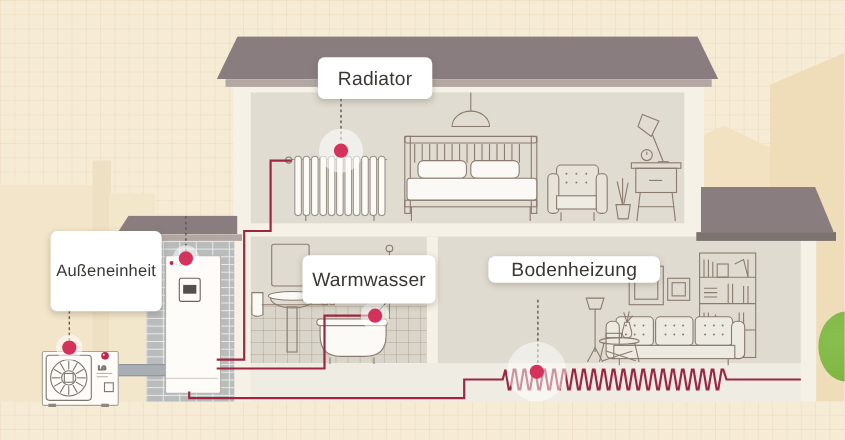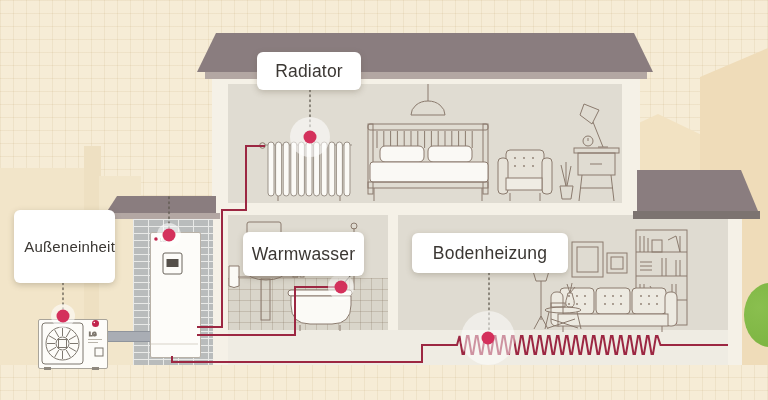--- a/index.html
+++ b/index.html
@@ -33,21 +33,21 @@
   #outdoor-unit{background:#fdfcf9;border:1px solid #a9a49a;border-radius:2px;}
   .unit-foot{background:#8e887e;}
   #refrigerant-pipe{background:#a9adb4;border:1px solid #8f949c;}
   #tree{background:radial-gradient(circle at 30% 38%, #8abf4f 0%, #79b23e 100%);
         border-radius:50%;}
   
   #art{left:0;top:0;width:768px;height:400px;}
   
   .callout{background:#ffffff;border-radius:6px;display:flex;align-items:center;justify-content:center;
     box-shadow:0 2px 6px rgba(100,88,70,.30);color:#3b3733;font-size:17.5px;font-weight:500;
-    letter-spacing:.2px;cursor:pointer;}
+    letter-spacing:.2px;cursor:pointer;margin-left:32px;}
   #label-ausseneinheit{font-size:15px;}
 </style>
 </head>
 <body>
 
 <div id="stage">
 
   <div id="sky" class="abs"></div>
   <div class="abs bldg" style="left:0;top:168px;width:90px;height:197px;background:#f2e5c9;"></div>
   <div class="abs bldg" style="left:84px;top:146px;width:17px;height:219px;background:#eee0c2;"></div>
@@ -308,25 +308,25 @@
       <circle cx="341" cy="287" r="13" fill="rgba(255,255,255,0.55)"></circle>
       <circle cx="488" cy="338" r="27" fill="rgba(255,255,255,0.5)"></circle>
       <circle cx="310" cy="137" r="6.5" fill="#d4315c"></circle>
       <circle cx="169" cy="235" r="6.5" fill="#d4315c"></circle>
       <circle cx="63" cy="316" r="6.5" fill="#d4315c"></circle>
       <circle cx="341" cy="287" r="6.5" fill="#d4315c"></circle>
       <circle cx="488" cy="338" r="6.5" fill="#d4315c"></circle>
     </g>
   </svg>
 
-  <div class="abs callout" id="label-ausseneinheit" style="left:14px;top:210px;width:101px;height:73px;justify-content:flex-end;">
+  <div class="abs callout" id="label-ausseneinheit" style="left:14px;top:210px;width:101px;height:73px;">
     <span>Außeneinheit</span>
   </div>
   <div class="abs callout" style="left:257px;top:52px;width:104px;height:38px;">
     <span>Radiator</span>
   </div>
   <div class="abs callout" style="left:243px;top:232px;width:121px;height:44px;justify-content:center;">
     <span>Warmwasser</span>
   </div>
-  <div class="abs callout" style="left:412px;top:233px;width:156px;height:40px;">
+  <div class="abs callout" style="left:412px;top:233px;width:156px;height:24px;">
     <span>Bodenheizung</span>
   </div>
 </div>
 
 </body></html>

